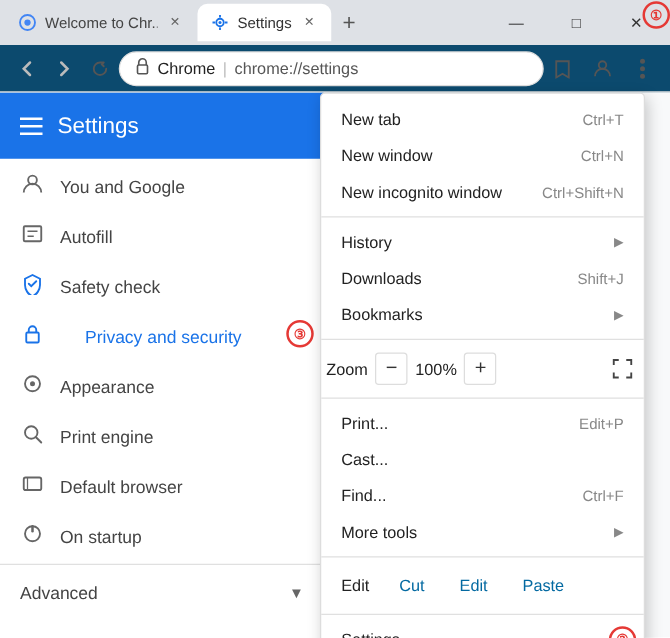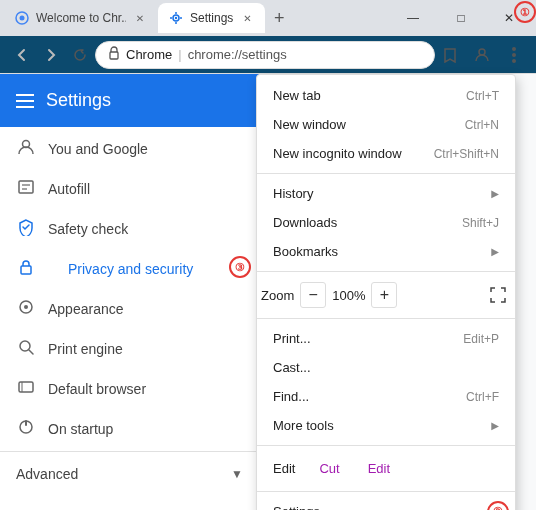--- a/index.html
+++ b/index.html
@@ -275,21 +275,21 @@
       align-items: center;
       padding: 6px 16px;
       gap: 4px;
       font-size: 13px;
     }
     .edit-label { color: #222; margin-right: 8px; }
     .edit-btn {
       padding: 4px 12px;
       border-radius: 3px;
       cursor: pointer;
-      color: #a21caf;
+      color: #0369a1;
       font-size: 13px;
     }
     .menu-item-settings {
       display: flex;
       align-items: center;
       padding: 7px 16px;
       cursor: pointer;
       color: #222;
       font-size: 13px;
     }
@@ -596,20 +596,23 @@
   <div class="menu-separator"></div>
 
   <div class="edit-row">
     <span class="edit-label">Edit</span>
     <div class="edit-btn">
       <span>Cut</span>
     </div>
     <div class="edit-btn" style="font-weight:500;">
       <span>Edit</span>
     </div>
+    <div class="edit-btn">
+      <span>Paste</span>
+    </div>
   </div>
 
   <div class="menu-separator"></div>
 
   <div class="menu-item-settings menu-item" style="position:relative;">
     <span>Settings</span>
     <div class="annotation-circle" style="right:6px; top:50%; transform:translateY(-50%);">
       <span>②</span>
     </div>
   </div>

